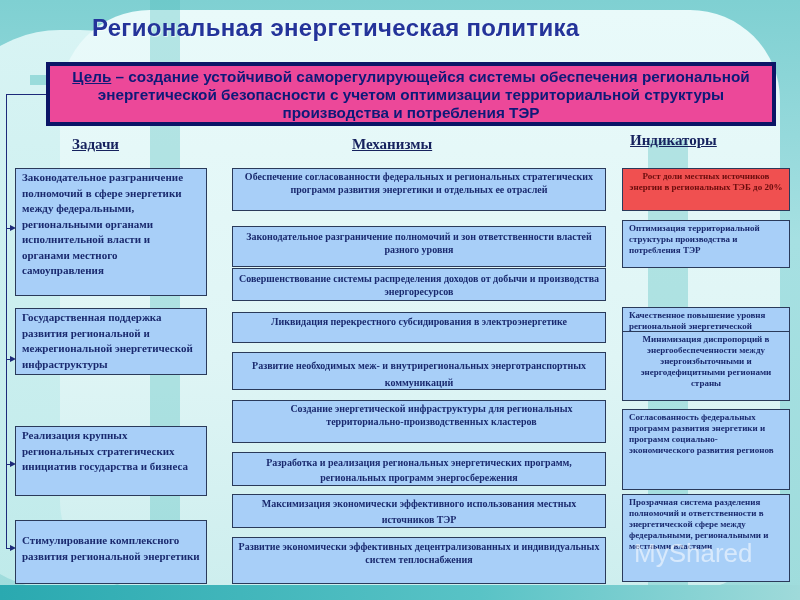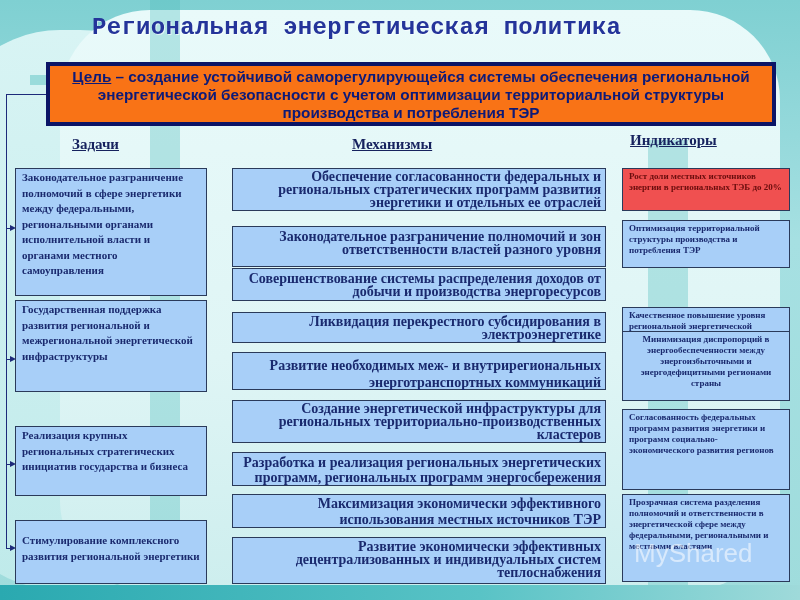--- a/index.html
+++ b/index.html
@@ -10,34 +10,34 @@
     background:linear-gradient(180deg,#7fd0d2 0%,#a6e0e2 40%,#9fdcdc 100%);}
   .bg .blob1{position:absolute;left:-60px;top:30px;width:260px;height:560px;border-radius:120px;
     background:linear-gradient(180deg,#d8f4f4,#bfeaea);}
   .bg .blob2{position:absolute;left:60px;top:10px;width:720px;height:580px;border-radius:90px;
     background:linear-gradient(180deg,#e9fafa 0%,#dff5f5 60%,#cdeeee 100%);}
   .bg .stripe1{position:absolute;left:150px;top:0;width:30px;height:600px;background:rgba(80,190,190,0.35);}
   .bg .stripe2{position:absolute;left:648px;top:140px;width:40px;height:460px;background:rgba(80,190,190,0.35);}
   .bg .hbar{position:absolute;left:30px;top:75px;width:120px;height:10px;background:rgba(80,190,190,0.45);}
   .bg .bottom{position:absolute;left:0;top:585px;width:800px;height:15px;background:linear-gradient(90deg,#2aa9b0,#59c3c6 60%,#9fdada);}
 
-  .title{position:absolute;left:92px;top:14px;font-family:Liberation Mono, monospace;font-weight:bold;
+  .title{position:absolute;left:92px;top:14px;font-family:Liberation Sans, sans-serif;font-weight:bold;
     font-size:24px;color:#24349a;letter-spacing:0.3px;text-shadow:1px 1px 0 rgba(255,255,255,0.6);}
   .goal{position:absolute;left:46px;top:62px;width:730px;height:64px;border:4px solid #0b1566;
-    background:#f97316;box-sizing:border-box;text-align:center;
+    background:#ec4899;box-sizing:border-box;text-align:center;
     font-family:"Liberation Sans",sans-serif;font-weight:bold;font-size:15.3px;line-height:18px;color:#0d1a78;padding-top:2px;}
   .goal u{text-decoration:underline;}
   .colhead{position:absolute;font-weight:bold;font-size:15px;color:#16225e;text-decoration:underline;}
 
   .box{position:absolute;box-sizing:border-box;border:1.5px solid #2a3a5a;background:#a8cff8;
     color:#1a2a6e;font-weight:bold;font-size:11px;line-height:15px;}
   .task{font-size:11px;line-height:15.5px;padding:1px 6px;}
-  .mech{text-align:right;padding:1px 4px;font-size:14px;line-height:13px;}
+  .mech{text-align:center;padding:1px 4px;font-size:10px;line-height:13px;}
   .ind{font-size:9px;line-height:11px;padding:2px 6px;}
-  .ind.red{background:#f05050;color:#6a0d0d;}
+  .ind.red{background:#f05050;color:#6a0d0d;text-align:center;}
 
   .vline{position:absolute;left:6px;top:94px;width:1px;height:454px;background:#1d2a7a;}
   .hline{position:absolute;height:1px;background:#1d2a7a;}
   .arrow{position:absolute;width:0;height:0;border-top:3px solid transparent;border-bottom:3px solid transparent;border-left:6px solid #1d2a7a;}
   .watermark{position:absolute;left:634px;top:538px;font-family:"Liberation Sans",sans-serif;font-size:26px;color:rgba(255,255,255,0.55);}
 </style>
 </head>
 <body>
 
 <div class="bg">
@@ -65,21 +65,21 @@
 <div class="hline" style="left:6px;top:228px;width:8px;"></div>
 <div class="arrow" style="left:10px;top:225px;"></div>
 <div class="hline" style="left:6px;top:359px;width:8px;"></div>
 <div class="arrow" style="left:10px;top:356px;"></div>
 <div class="hline" style="left:6px;top:464px;width:8px;"></div>
 <div class="arrow" style="left:10px;top:461px;"></div>
 <div class="hline" style="left:6px;top:548px;width:8px;"></div>
 <div class="arrow" style="left:10px;top:545px;"></div>
 
 <div class="box task" style="left:15px;top:168px;width:192px;height:128px;">Законодательное разграничение полномочий в сфере энергетики между федеральными, региональными органами исполнительной власти и органами местного самоуправления</div>
-<div class="box task" style="left:15px;top:300px;width:192px;height:92px;">Государственная поддержка развития региональной и межрегиональной энергетической инфраструктуры</div>
+<div class="box task" style="left:15px;top:308px;width:192px;height:67px;">Государственная поддержка развития региональной и межрегиональной энергетической инфраструктуры</div>
 <div class="box task" style="left:15px;top:426px;width:192px;height:70px;">Реализация крупных региональных стратегических инициатив государства и бизнеса</div>
 <div class="box task" style="left:15px;top:520px;width:192px;height:64px;padding-top:12px;">Стимулирование комплексного развития региональной энергетики</div>
 
 <div class="box mech" style="left:232px;top:168px;width:374px;height:43px;">Обеспечение согласованности федеральных и региональных стратегических программ развития энергетики и отдельных ее отраслей</div>
 <div class="box mech" style="left:232px;top:226px;width:374px;height:41px;padding-top:3px;">Законодательное разграничение полномочий и зон ответственности властей разного уровня</div>
 <div class="box mech" style="left:232px;top:268px;width:374px;height:33px;padding-top:3px;">Совершенствование системы распределения доходов от добычи и производства энергоресурсов</div>
 <div class="box mech" style="left:232px;top:312px;width:374px;height:31px;padding-top:2px;">Ликвидация перекрестного субсидирования в электроэнергетике</div>
 <div class="box mech" style="left:232px;top:352px;width:374px;height:38px;padding-top:4px;line-height:17px;">Развитие необходимых меж- и внутрирегиональных энерготранспортных коммуникаций</div>
 <div class="box mech" style="left:232px;top:400px;width:374px;height:43px;padding-left:29px;">Создание энергетической инфраструктуры для региональных территориально-производственных кластеров</div>
 <div class="box mech" style="left:232px;top:452px;width:374px;height:34px;padding-top:2px;line-height:15px;">Разработка и реализация региональных энергетических программ, региональных программ энергосбережения</div>

